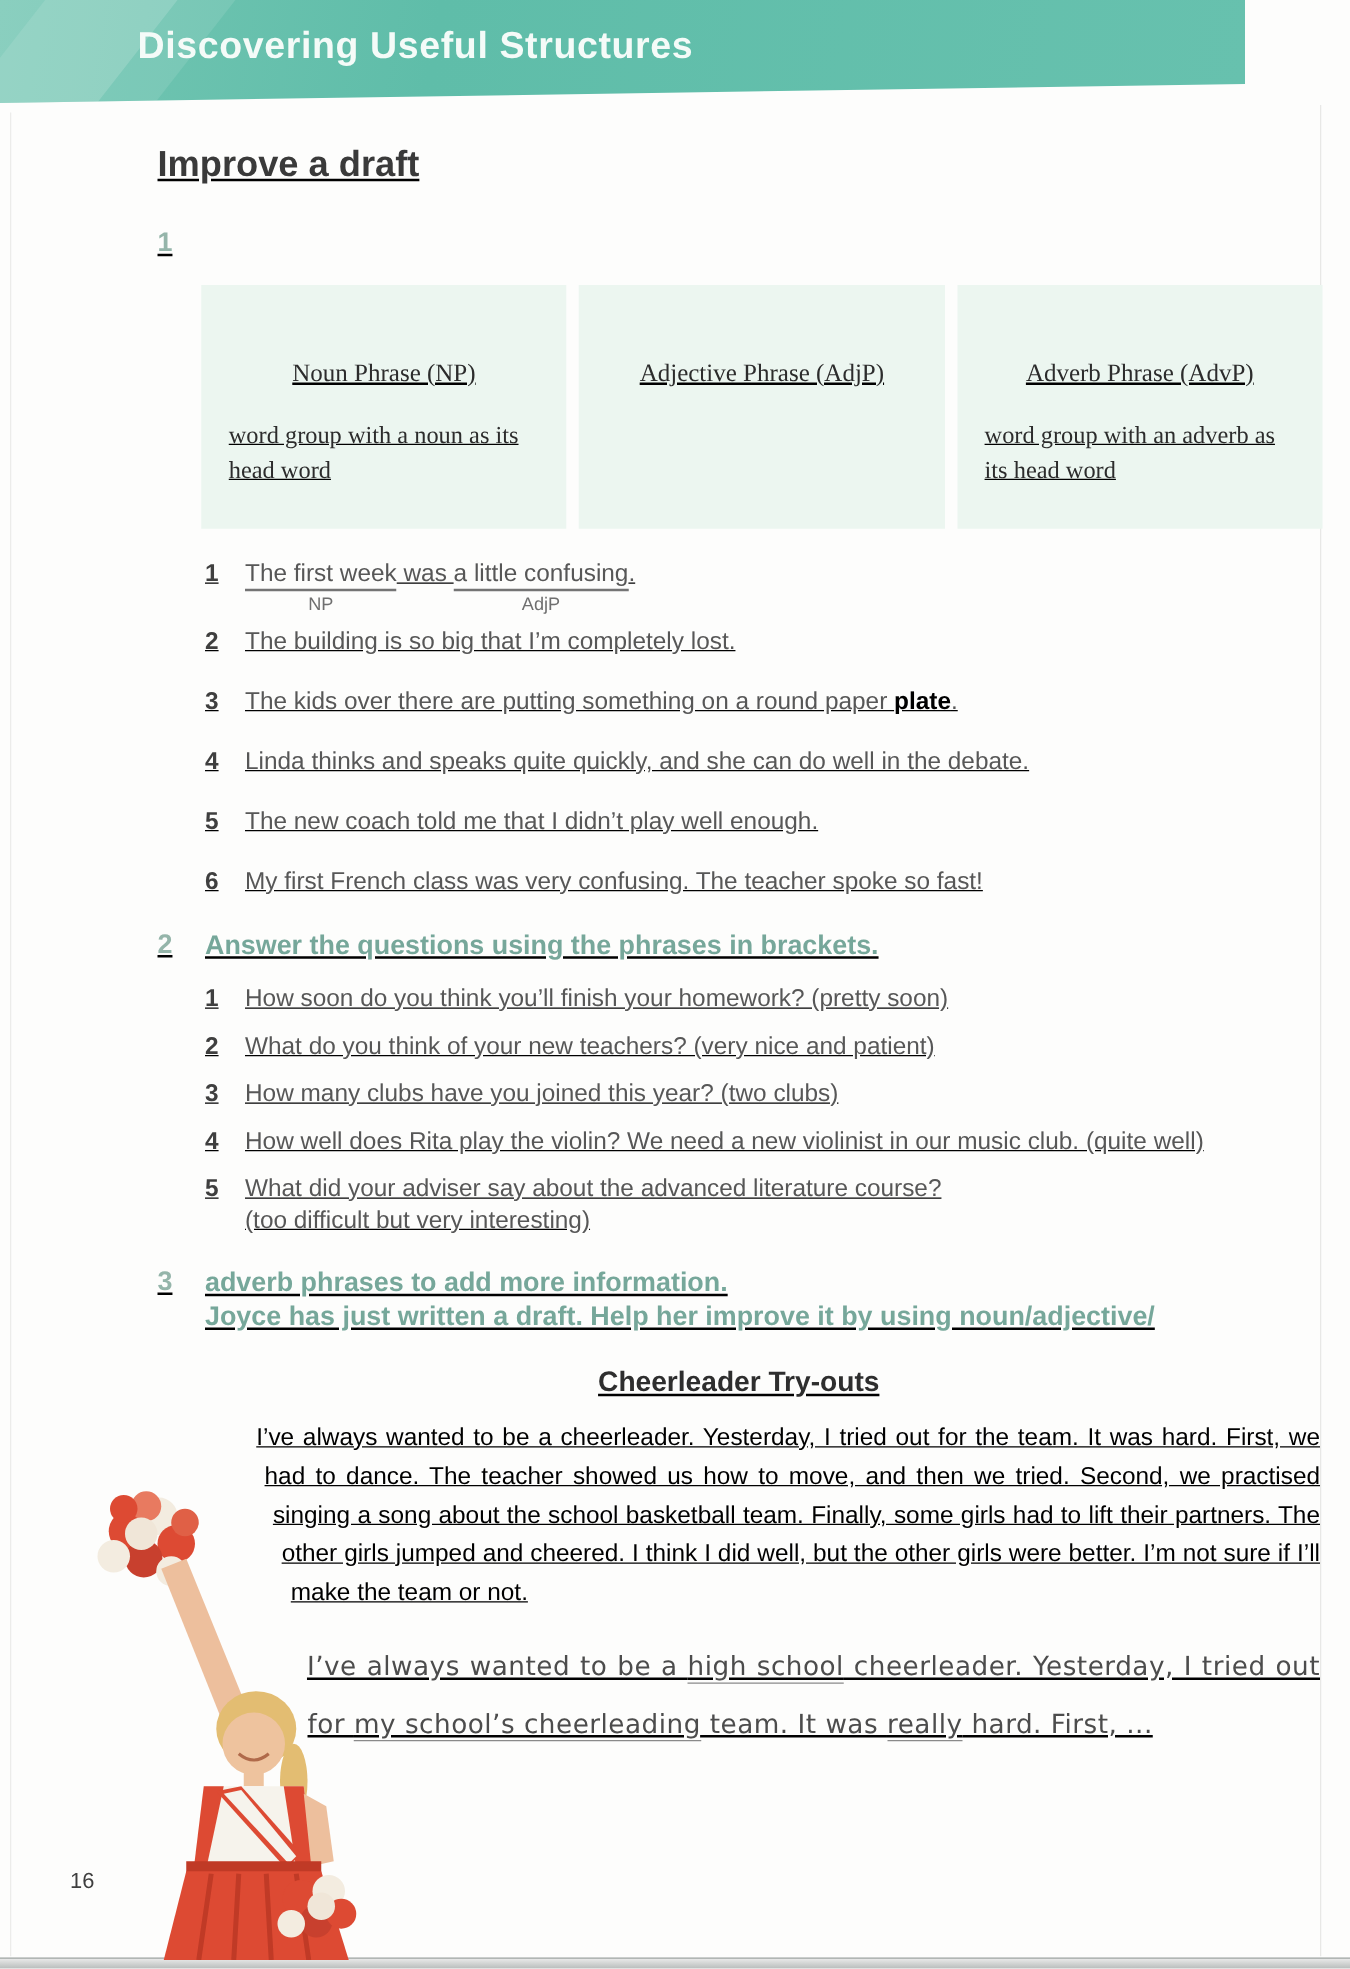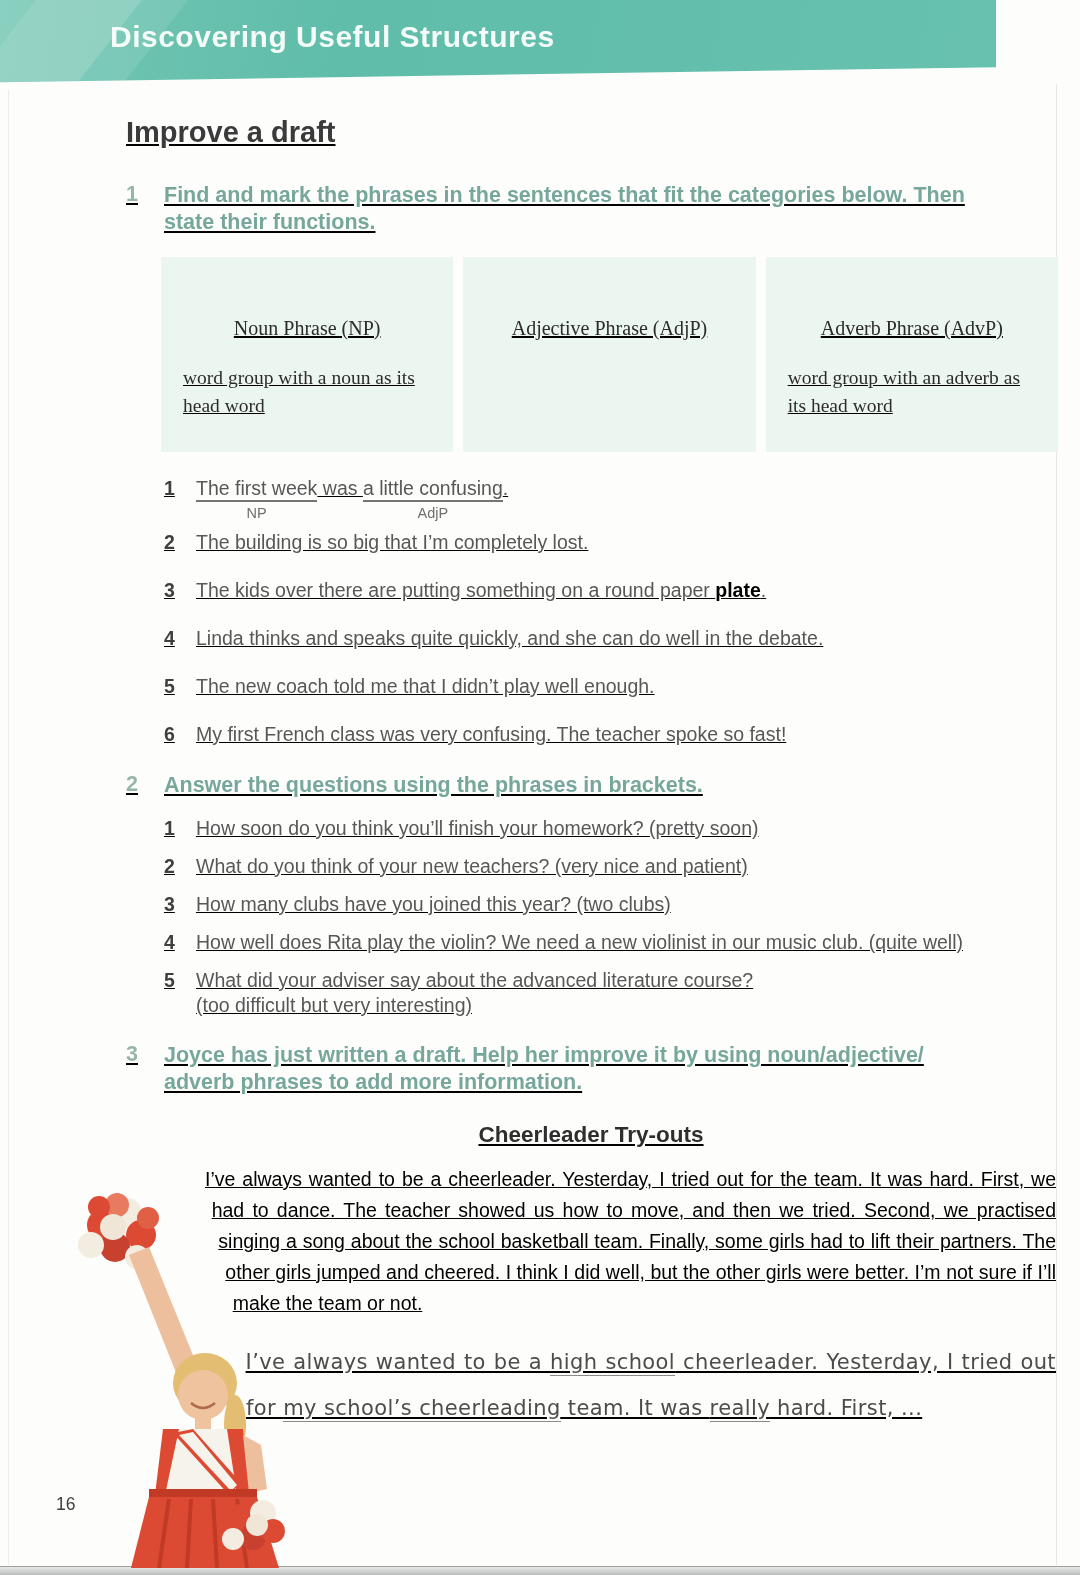--- a/index.html
+++ b/index.html
@@ -82,24 +82,20 @@
   <div class="edge-left"></div>
   <div class="edge-right"></div>
 
   <div class="content">
 
     <h2 class="section-title">Improve a draft</h2>
 
     <section>
       <div class="ex-head">
         <span class="ex-num">1</span>
-        <div class="ex-text">
-          <div>Find and mark the phrases in the sentences that fit the categories below. Then</div>
-          <div>state their functions.</div>
-        </div>
       </div>
 
       <div class="cat-box">
         <div class="cat-cell">
           <div class="cat-name">Noun Phrase (NP)</div>
           <div class="cat-desc">word group with a noun as its head word</div>
         </div>
         <div class="cat-cell">
           <div class="cat-name">Adjective Phrase (AdjP)</div>
         </div>
@@ -168,22 +164,22 @@
             <div class="q-line2">(too difficult but very interesting)</div>
           </span>
         </div>
       </div>
     </section>
 
     <section>
       <div class="ex-head" style="margin-top:26px;">
         <span class="ex-num">3</span>
         <div class="ex-text">
+          <div>adverb phrases to add more information.</div>
           <div>Joyce has just written a draft. Help her improve it by using noun/adjective/</div>
-          <div>adverb phrases to add more information.</div>
         </div>
       </div>
 
       <div class="essay-title">Cheerleader Try-outs</div>
 
       <p class="essay"><span class="float-spacer"></span><span>I’ve always wanted to be a cheerleader. Yesterday, I tried out for the team. It was hard. First, we had to dance. The teacher showed us how to move, and then we tried. Second, we practised singing a song about the school basketball team. Finally, some girls had to lift their partners. The other girls jumped and cheered. I think I did well, but the other girls were better. I’m not sure if I’ll make the team or not.</span></p>
 
       <div class="handwriting"><span>I’ve always wanted to be a </span><span class="hw-u">high school</span><span> cheerleader. Yesterday, I tried out</span> <span>for </span><span class="hw-u">my school’s cheerleading</span><span> team. It was </span><span class="hw-u">really</span><span> hard. First, ...</span></div>
     </section>
   </div>

